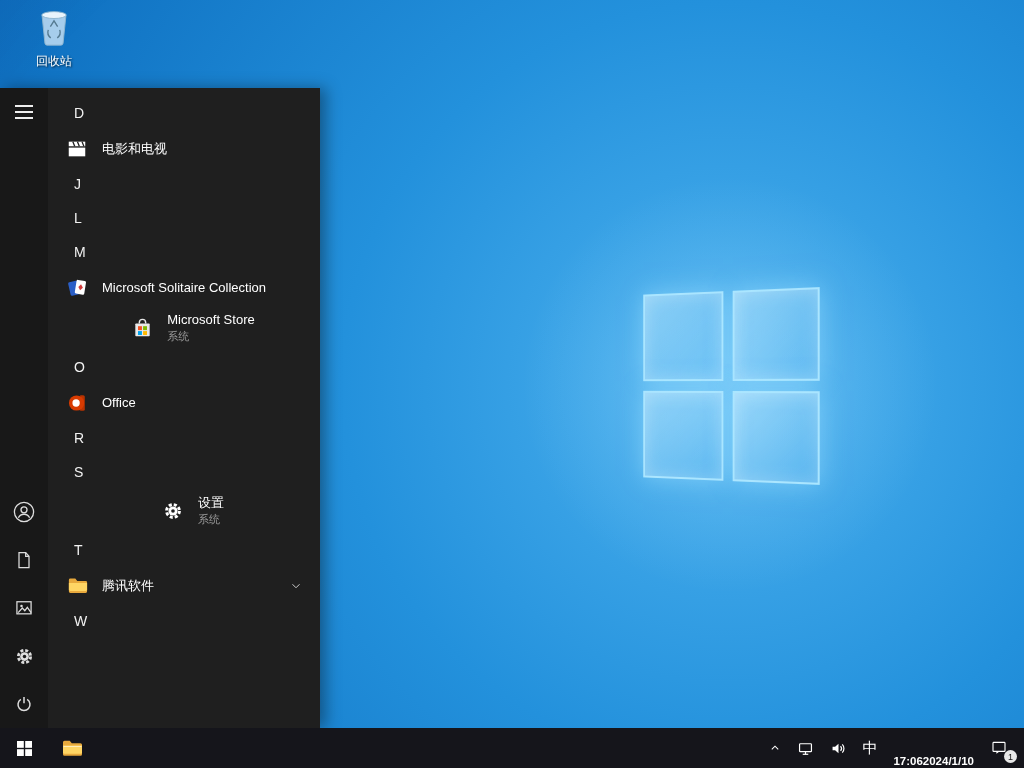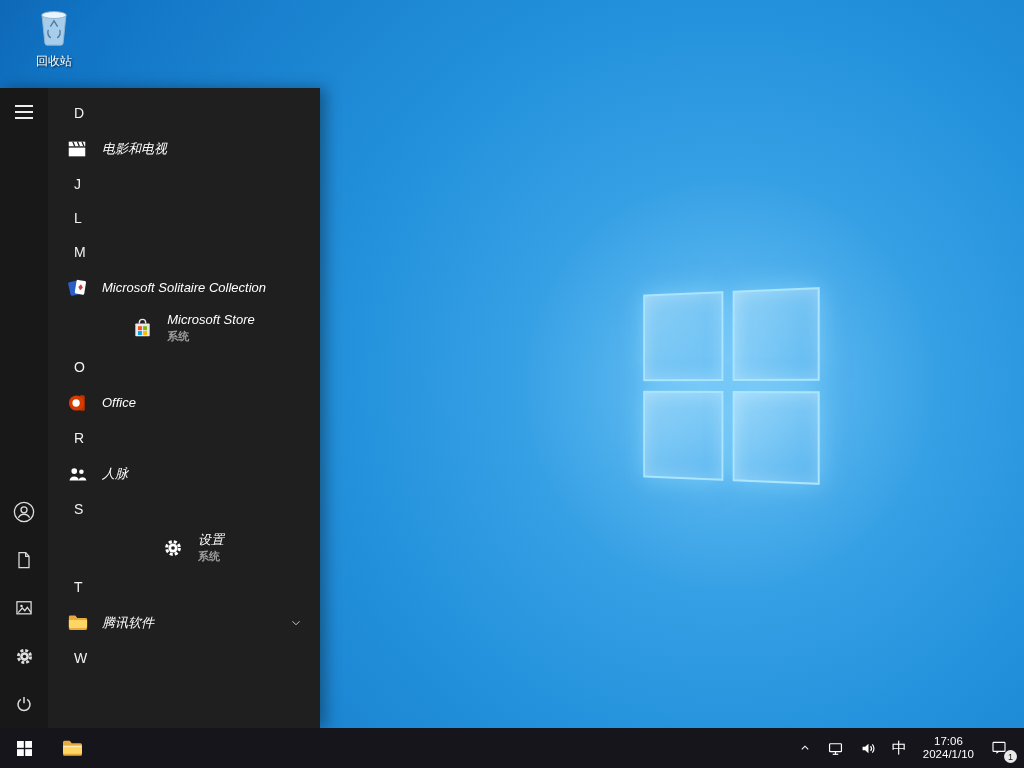--- a/index.html
+++ b/index.html
@@ -59,36 +59,36 @@
   .rail-bottom { display: flex; flex-direction: column; }
 
   .applist { flex: 1; padding-top: 8px; overflow: hidden; }
   .sm-letter { height: 34px; display: flex; align-items: center; padding-left: 26px;
     color: #f2f2f2; font-size: 14px; cursor: pointer; }
   .sm-app { height: 37px; display: flex; align-items: center; padding-left: 16px;
     color: #fff; font-size: 13px; cursor: pointer; }
   .sm-app.two { height: 44px; justify-content: center; }
   .sm-icon { width: 26px; height: 26px; flex-shrink: 0;
     display: flex; align-items: center; justify-content: center; }
-  .sm-label { margin-left: 12px; white-space: nowrap; font-style: italic; }
+  .sm-label { margin-left: 12px; white-space: nowrap; }
   .sm-text { margin-left: 12px; display: flex; flex-direction: column; line-height: 1.3; }
-  .sm-sub { font-size: 11px; color: #9a9a9a; font-weight: bold; }
+  .sm-sub { font-size: 11px; color: #9a9a9a; }
   .sm-chevron { margin-left: auto; margin-right: 18px; display: flex; }
 
   
   .taskbar { position: absolute; left: 0; bottom: 0; width: 1024px; height: 40px;
     background: #15151b; display: flex; align-items: stretch; z-index: 5; }
   .tb-btn { width: 48px; height: 40px; border: none; background: none; cursor: pointer;
     display: flex; align-items: center; justify-content: center; }
   .tray { margin-left: auto; display: flex; align-items: center; padding-right: 4px; }
   .tray-btn { height: 40px; border: none; background: none; color: #fff; cursor: pointer;
     display: flex; align-items: center; justify-content: center; padding: 0 7px; }
   .ime { font-size: 15px; }
-  .clock { flex-direction: column; font-size: 11.5px; line-height: 13px; padding: 0 9px;
-    align-items: center; }
+  .clock { flex-direction: row; font-size: 11.5px; line-height: 13px; padding: 0 9px;
+    align-items: flex-end; font-weight: bold; }
   .action { position: relative; padding-right: 12px; }
   .badge { position: absolute; right: 3px; bottom: 5px; min-width: 13px; height: 13px;
     border-radius: 7px; background: #e9e9e9; color: #111; font-size: 9px;
     display: flex; align-items: center; justify-content: center; padding: 0 2px; }
 </style>
 </head>
 <body>
 
 <div class="wallpaper">
   <div class="rays"></div>
@@ -223,31 +223,20 @@
           <path d="M15.5 3.5 h3.2 a1.8 1.8 0 0 1 1.8 1.8 v13.4 a1.8 1.8 0 0 1 -1.8 1.8 h-3.2 z" fill="#b83301"></path>
           <circle cx="11.5" cy="12" r="8.3" fill="#d83b01"></circle>
           <circle cx="11" cy="12" r="4" fill="#fff"></circle>
         </svg>
       </span>
       <span class="sm-label">Office</span>
     </div>
 
     <div class="sm-letter">R</div>
 
-    <div class="sm-app">
-      <span class="sm-icon">
-        <svg width="22" height="22" viewBox="0 0 24 24">
-          <circle cx="9" cy="8.8" r="3.1" fill="#fff"></circle>
-          <path d="M3.8 19 a5.3 5.3 0 0 1 10.4 0 z" fill="#fff"></path>
-          <circle cx="16.8" cy="9.6" r="2.5" fill="#fff"></circle>
-          <path d="M13.8 19 a4.3 4.3 0 0 1 8.4 0 z" fill="#fff"></path>
-        </svg>
-      </span>
-      <span class="sm-label">人脉</span>
-    </div>
 
     <div class="sm-letter">S</div>
 
     <div class="sm-app two">
       <span class="sm-icon">
         <svg width="22" height="22" viewBox="0 0 24 24">
           <circle cx="12" cy="12" r="7" fill="none" stroke="#fff" stroke-width="3.2" stroke-dasharray="3.3 2.2"></circle>
           <circle cx="12" cy="12" r="5" fill="#fff"></circle>
           <circle cx="12" cy="12" r="2" fill="#1f1f1f"></circle>
         </svg>

